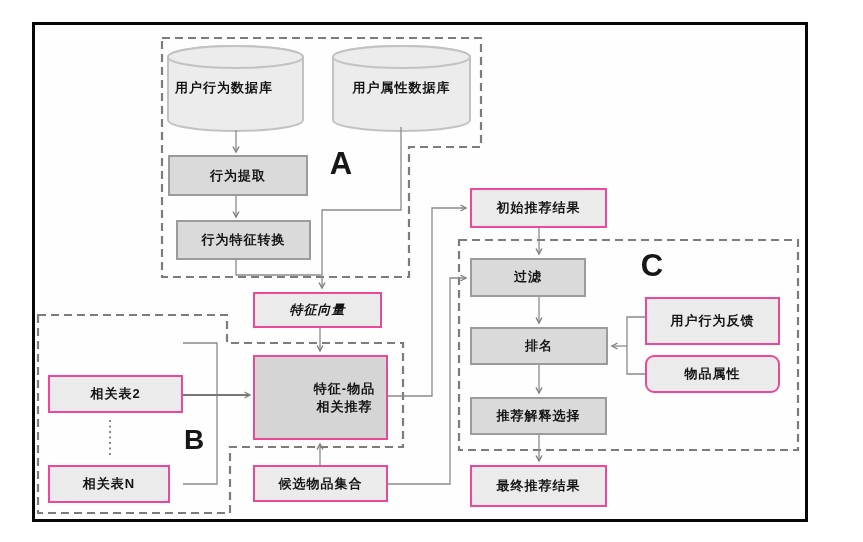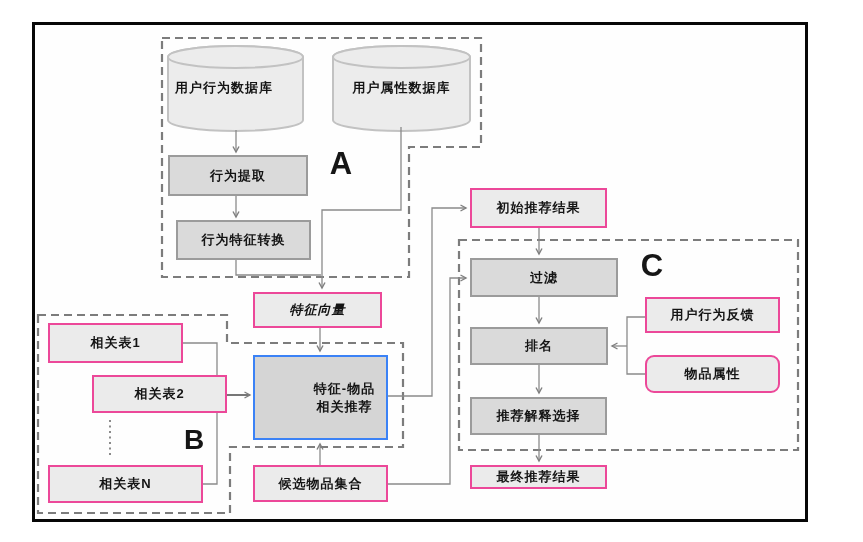--- a/index.html
+++ b/index.html
@@ -13,21 +13,21 @@
   }
   svg.layer { position:absolute; left:0; top:0; width:863px; height:542px; }
   .node {
     position:absolute; box-sizing:border-box;
     display:flex; align-items:center; justify-content:center;
     font-size:13px; font-weight:bold; color:#141414; letter-spacing:1px;
     text-align:center; line-height:1.35; white-space:nowrap;
   }
   .light { background:#ebebeb; border:2px solid #ec4899; }
   .proc  { background:#dadada; border:2px solid #9b9b9b; }
-  .proc2 { background:#d5d5d5; border:2px solid #3b82f6; white-space:normal;padding-left:48px; }
+  .proc2 { background:#d5d5d5; border:2px solid #ec4899; white-space:normal;padding-left:48px; }
   .cyl-label { background:transparent; border:none; }
   .group-label {
     position:absolute; display:flex; align-items:center; justify-content:center;
     font-weight:bold; color:#161616; letter-spacing:0;
   }
 </style>
 </head>
 <body>
 
 <div class="stage">
@@ -71,37 +71,36 @@
   </svg>
 
   <div class="node cyl-label" style="left:168px;top:68px;width:112px;height:40px;">用户行为数据库</div>
   <div class="node cyl-label" style="left:333px;top:68px;width:137px;height:40px;">用户属性数据库</div>
 
   <div class="node proc" style="left:168px;top:155px;width:140px;height:41px;">行为提取</div>
   <div class="node proc" style="left:168px;top:220px;width:135px;height:40px;margin-left:8px;">行为特征转换</div>
 
   <div class="node light" style="left:253px;top:292px;width:129px;height:36px;font-style:italic;">特征向量</div>
 
-  <div class="node light" style="left:48px;top:323px;width:135px;height:40px;">相关表1</div>
-  <div class="node light" style="left:48px;top:375px;width:135px;height:38px;margin-left:44px;">相关表2</div>
-  <div class="node light" style="left:48px;top:465px;width:155px;height:38px;">相关表N</div>
+  <div class="node light" style="left:48px;top:375px;width:135px;height:38px;">相关表2</div>
+  <div class="node light" style="left:48px;top:465px;width:122px;height:38px;">相关表N</div>
 
   <div class="node proc2" style="left:253px;top:355px;width:135px;height:85px;">
     <span>
       <span style="display:block;">特征-物品</span>
       <span style="display:block;">相关推荐</span>
     </span>
   </div>
 
   <div class="node light" style="left:253px;top:465px;width:135px;height:37px;">候选物品集合</div>
 
   <div class="node light" style="left:470px;top:188px;width:137px;height:40px;">初始推荐结果</div>
-  <div class="node proc" style="left:470px;top:258px;width:148px;height:39px;">过滤</div>
+  <div class="node proc" style="left:470px;top:258px;width:116px;height:39px;font-family:Liberation Mono, monospace;">过滤</div>
   <div class="node proc" style="left:470px;top:327px;width:138px;height:38px;">排名</div>
-  <div class="node light" style="left:645px;top:297px;width:135px;height:36px;">用户行为反馈</div>
+  <div class="node light" style="left:645px;top:297px;width:135px;height:48px;">用户行为反馈</div>
   <div class="node light" style="left:645px;top:355px;width:135px;height:38px;border-radius:9px;">物品属性</div>
   <div class="node proc" style="left:470px;top:397px;width:137px;height:38px;">推荐解释选择</div>
-  <div class="node light" style="left:470px;top:465px;width:137px;height:24px;">最终推荐结果</div>
+  <div class="node light" style="left:470px;top:465px;width:137px;height:42px;">最终推荐结果</div>
 
   <div class="group-label" style="left:319px;top:144px;width:44px;height:40px;font-size:31px;">A</div>
   <div class="group-label" style="left:172px;top:420px;width:44px;height:40px;font-size:28px;">B</div>
   <div class="group-label" style="left:630px;top:246px;width:44px;height:40px;font-size:31px;">C</div>
 </div>
 
 </body></html>

